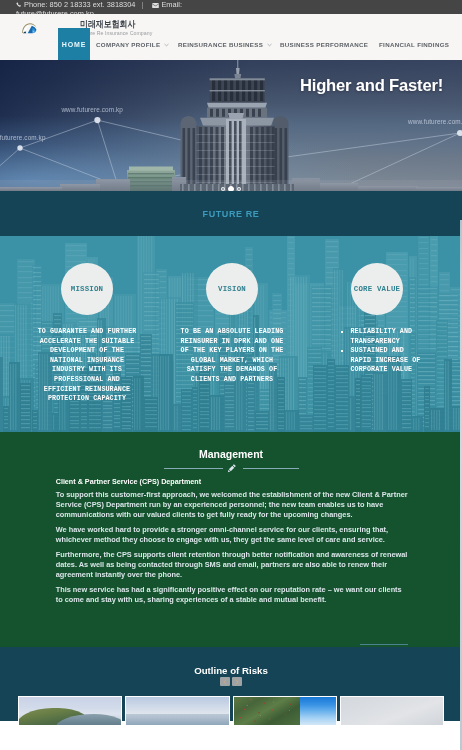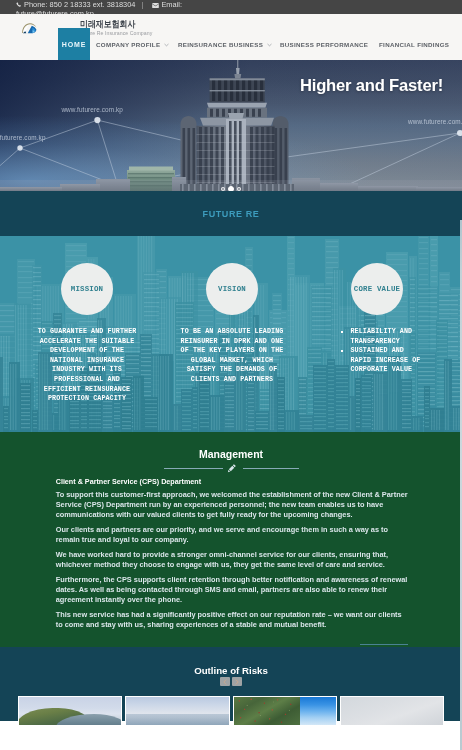--- a/index.html
+++ b/index.html
@@ -2530,21 +2530,20 @@
     <div class="mgmt-div">
       <i id="dvl"></i>
       <svg class="mgmt-pencil" viewBox="0 0 24 24">
         <path fill="#d8e6eb" d="M16.6 2.8l4.6 4.6-2.7 2.7-4.6-4.6zM12.8 6.7l4.6 4.6-8.3 8.3-4.6-4.6zM3.6 16.4l4.1 4.1-5.5 1.4z"></path>
       </svg>
       <i id="dvr"></i>
     </div>
     <div class="mgmt-body">
       <div class="mgmt-sub">Client &amp; Partner Service (CPS) Department</div>
       <p>To support this customer-first approach, we welcomed the establishment of the new Client &amp; Partner Service (CPS) Department run by an experienced personnel; the new team enables us to have communications with our valued clients to get fully ready for the upcoming changes.</p>
-      <p>Our clients and partners are our priority, and we serve and encourage them in such a way as to remain true and loyal to our company.</p>
       <p>We have worked hard to provide a stronger omni-channel service for our clients, ensuring that, whichever method they choose to engage with us, they get the same level of care and service.</p>
       <p>Furthermore, the CPS supports client retention through better notification and awareness of renewal dates. As well as being contacted through SMS and email, partners are also able to renew their agreement instantly over the phone.</p>
       <p>This new service has had a significantly positive effect on our reputation rate – we want our clients to come and stay with us, sharing experiences of a stable and mutual benefit.</p>
     </div>
     <div class="mgmt-rule"></div>
   </div>
 
   <div class="risks">
     <div class="risks-head">Outline of Risks</div>
     <div class="risks-nav">

